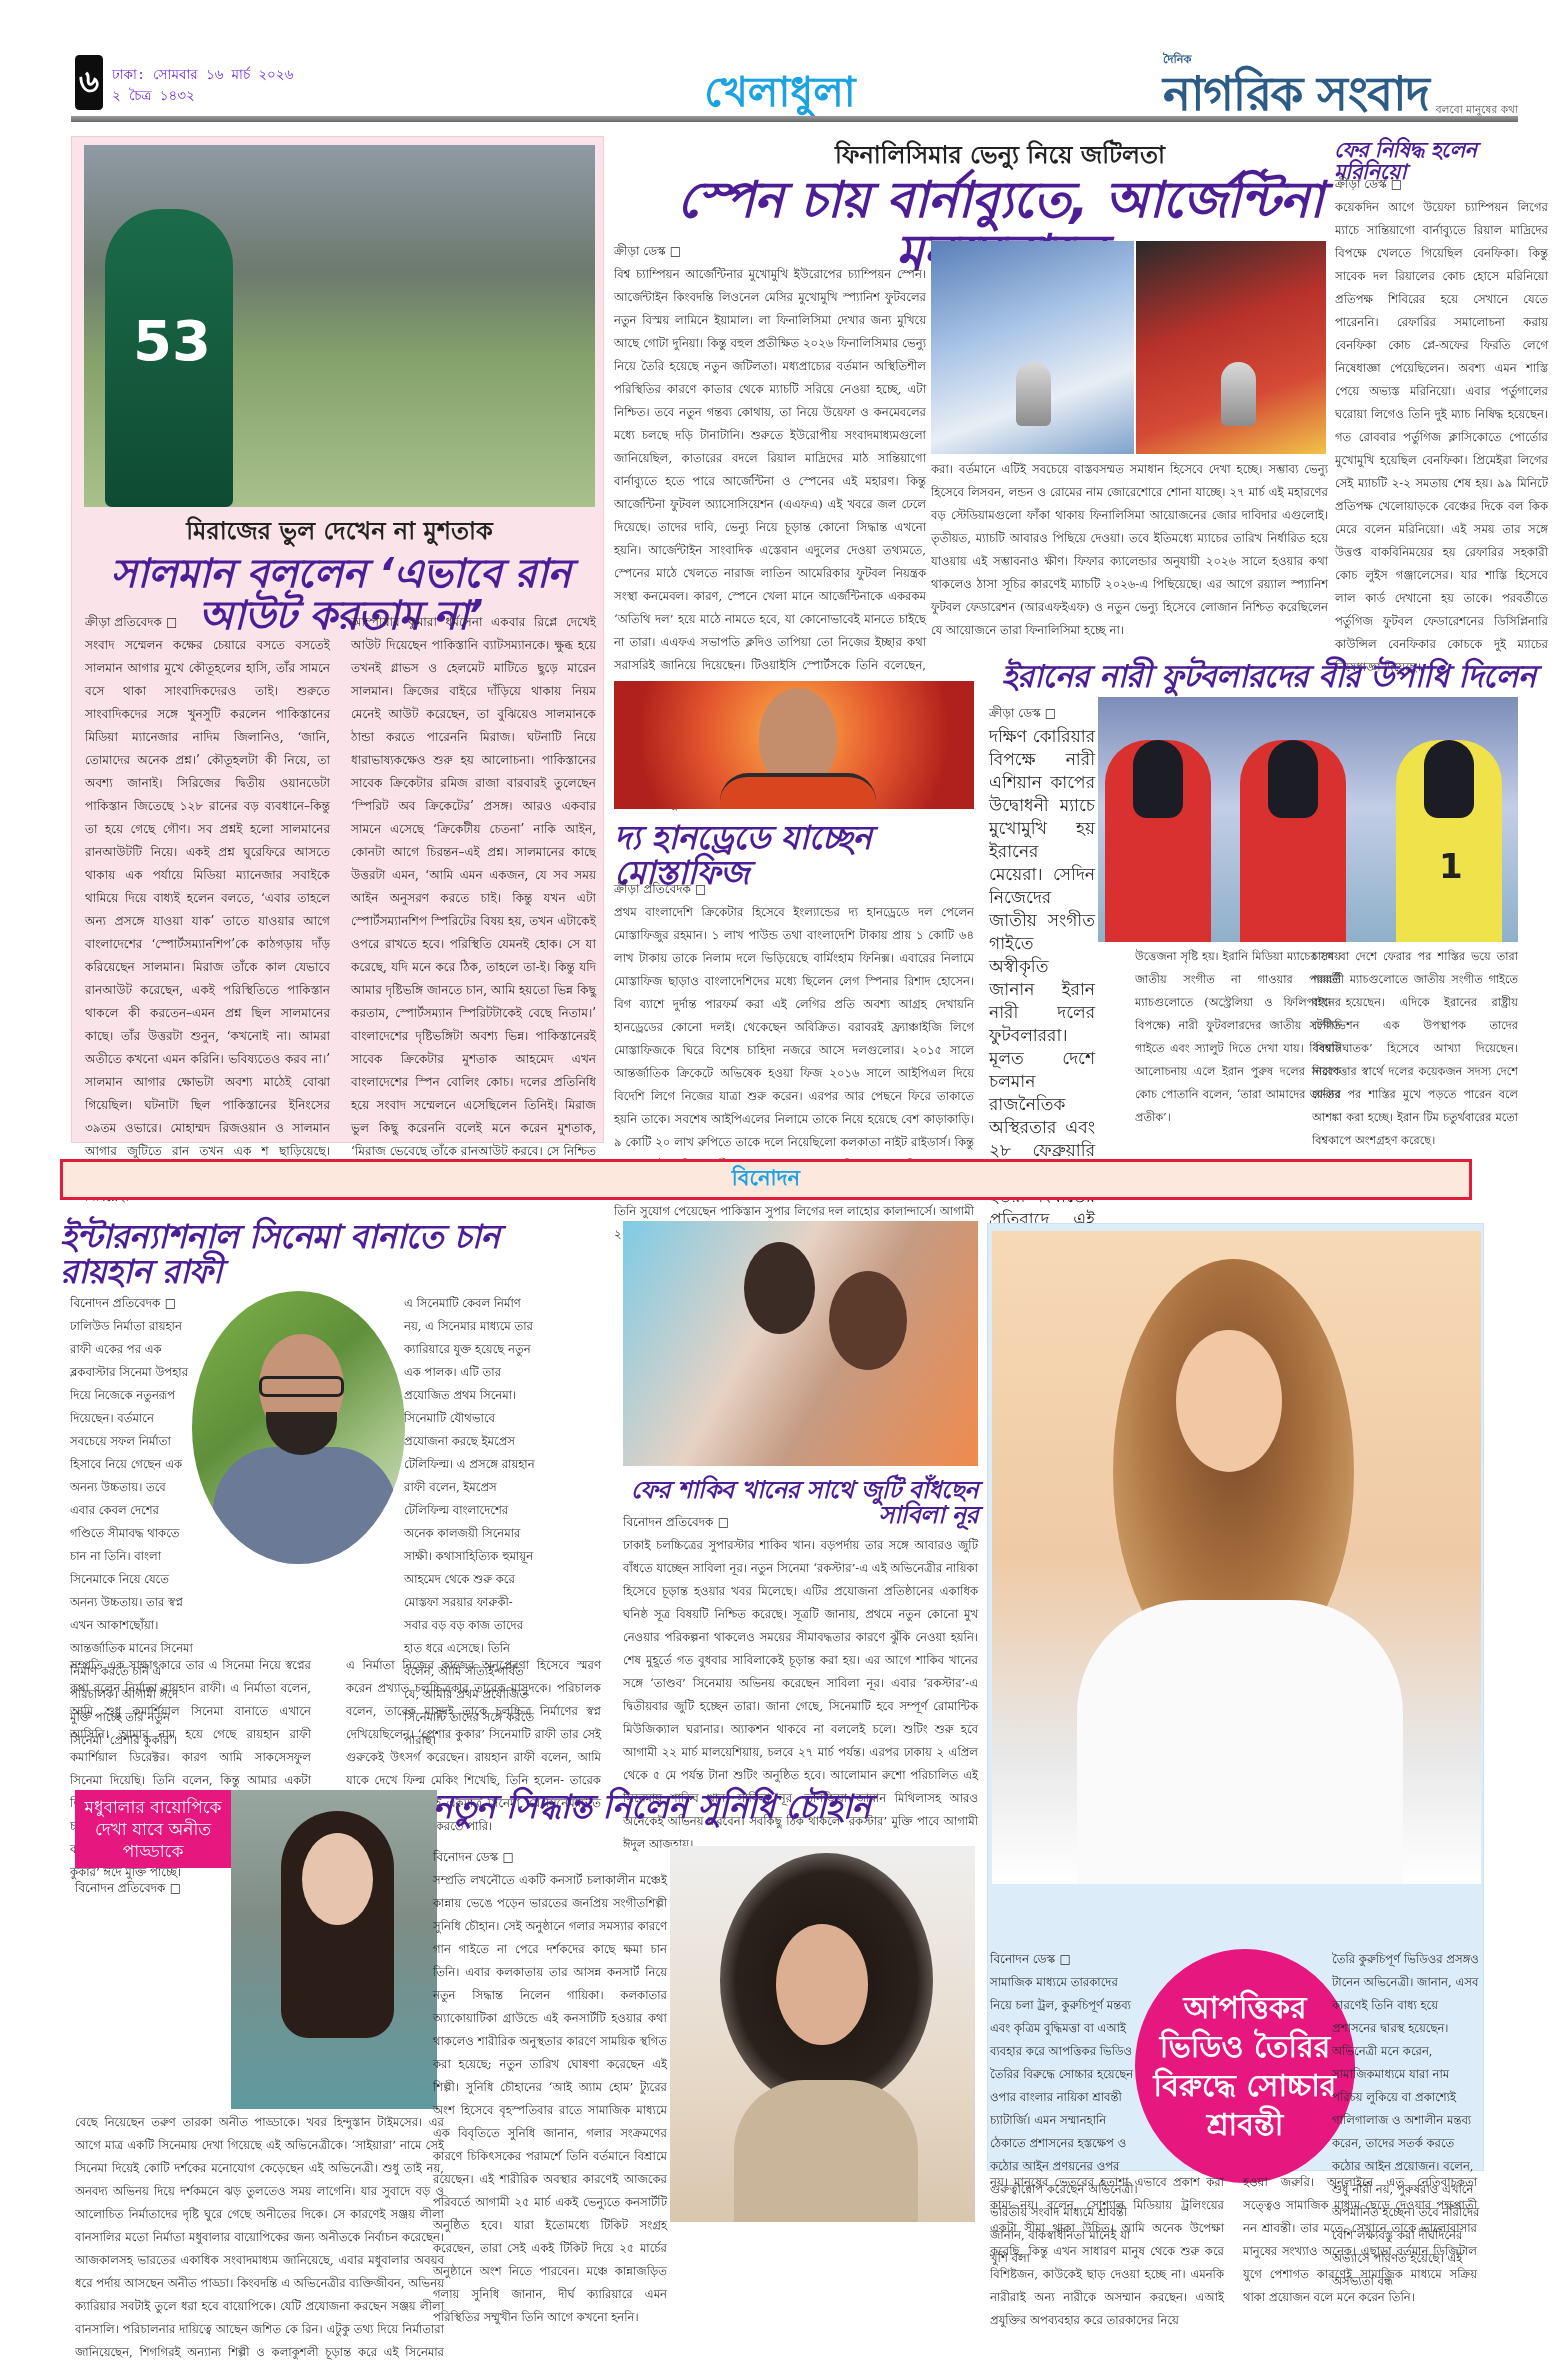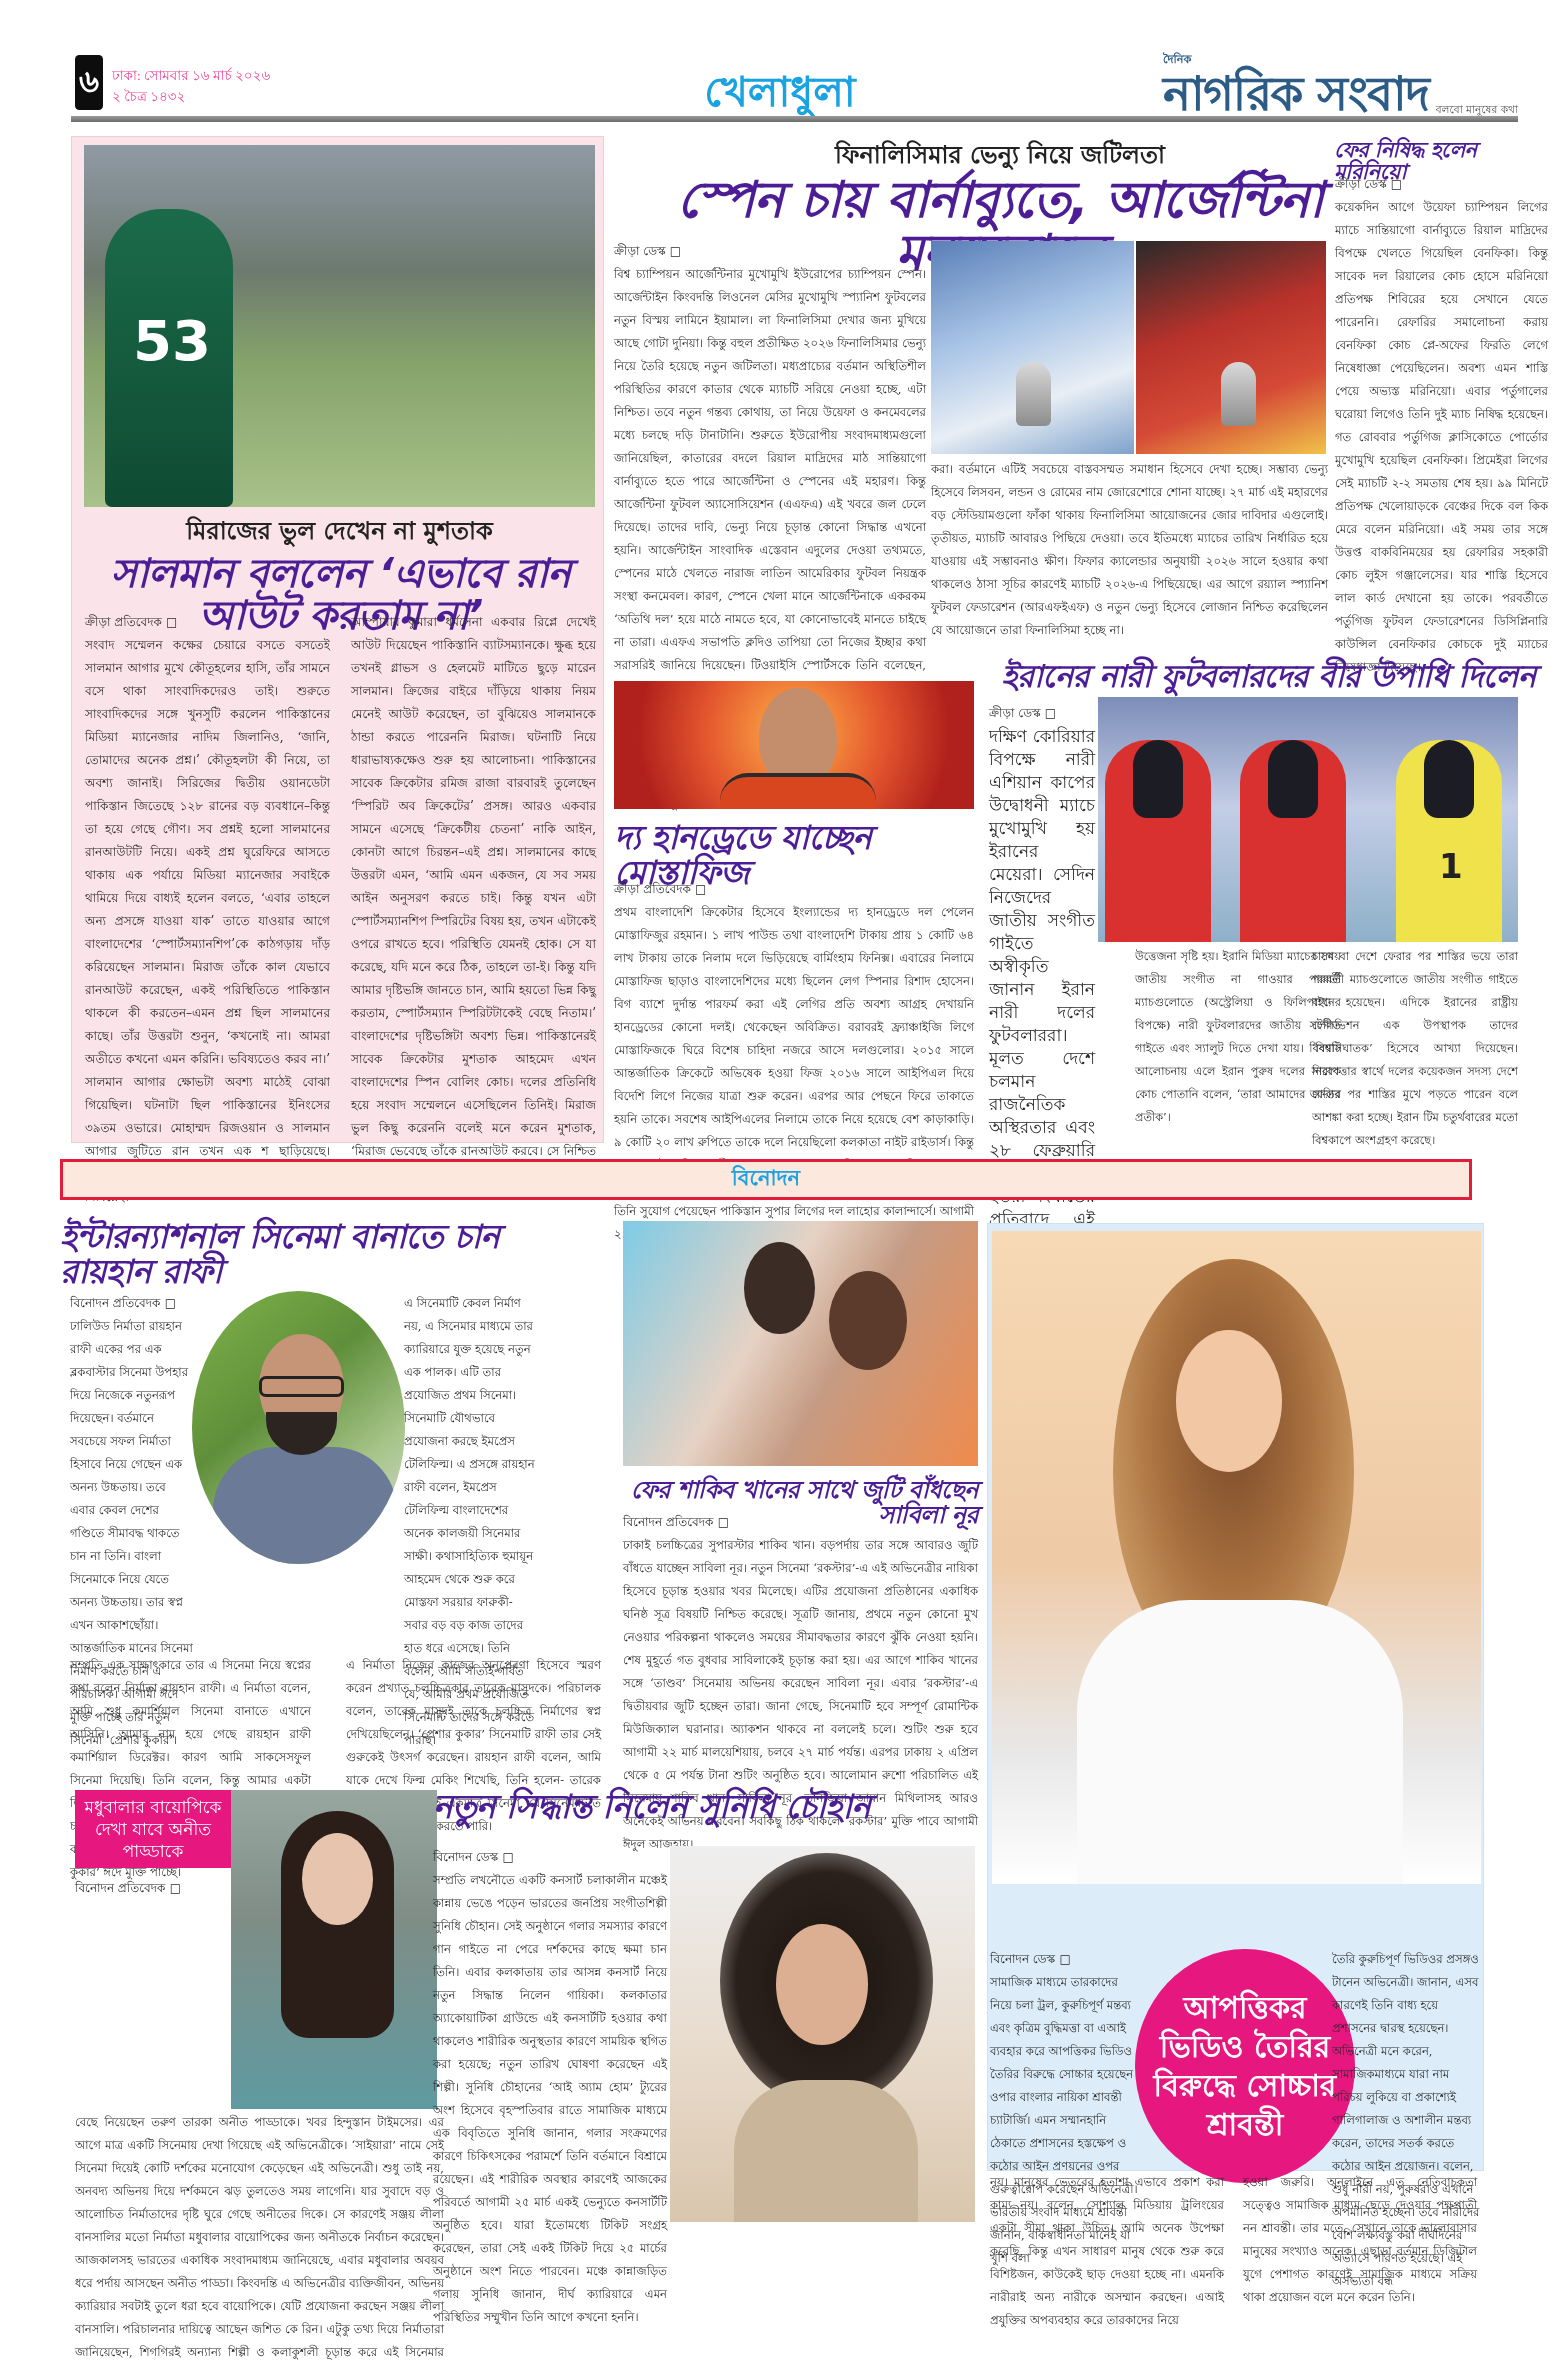--- a/index.html
+++ b/index.html
@@ -8,21 +8,21 @@
 
   .abs { position: absolute; }
   .body-text { font-family: "DejaVu Serif", serif; font-size: 12px; line-height: 23px; color: #2a2a2a; text-align: justify; }
   .byline { font-family: "DejaVu Serif", serif; font-size: 12px; line-height: 23px; color: #2a2a2a; }
   .byline::after { content: " \25A1"; font-weight: bold; }
   .headline { font-family: "DejaVu Sans", sans-serif; font-weight: bold; color: #4c1d95; letter-spacing: -0.7px; line-height: 1.05; font-style: italic; }
   .kicker { font-family: "DejaVu Sans", sans-serif; font-weight: bold; color: #222; }
 
   
   #page-num { left: 75px; top: 55px; width: 28px; height: 55px; background: #0d0d0d; border-radius: 4.3px; color: #fff; font-size: 31px; font-weight: bold; display: flex; align-items: center; justify-content: center; }
-  #dateline { left: 112px; top: 65px; font-family: Liberation Serif, serif; font-size: 13.5px; line-height: 21px; color: #ec4899; }
+  #dateline { left: 112px; top: 65px; font-family: Liberation Mono, monospace; font-size: 13.5px; line-height: 21px; color: #6d28d9; }
   #section-title { left: 617px; top: 60px; width: 326px; text-align: center; font-size: 41px; font-weight: bold; color: #1aa3e0; }
   #logo { left: 1163px; top: 51px; width: 355px; height: 64px; }
   #logo .small { position: absolute; left: 0; top: 0; font-size: 11.3px; color: #2c5c86; font-weight: bold; }
   #logo .big { position: absolute; left: 0; top: 7px; font-size: 47px; font-weight: bold; color: #2c5c86; letter-spacing: -1.4px; }
   #logo .tag { position: absolute; right: 0; bottom: -4.3px; font-size: 10.6px; color: #555; }
   #rule { left: 71px; top: 116px; width: 1447px; height: 5.7px; background: linear-gradient(#9a9a9a, #6b6b6b); }
 
   
   #pink-box { left: 71px; top: 136px; width: 533px; height: 1007px; background: #fbe3ea; border: 0.7px solid #f0ccd7; }
   #photo-cricket { left: 84px; top: 145px; width: 511px; height: 362px; background: linear-gradient(180deg, #8f9aa5 0%, #6d7a6f 35%, #86a36b 60%, #a9c18a 100%); overflow: hidden; }

